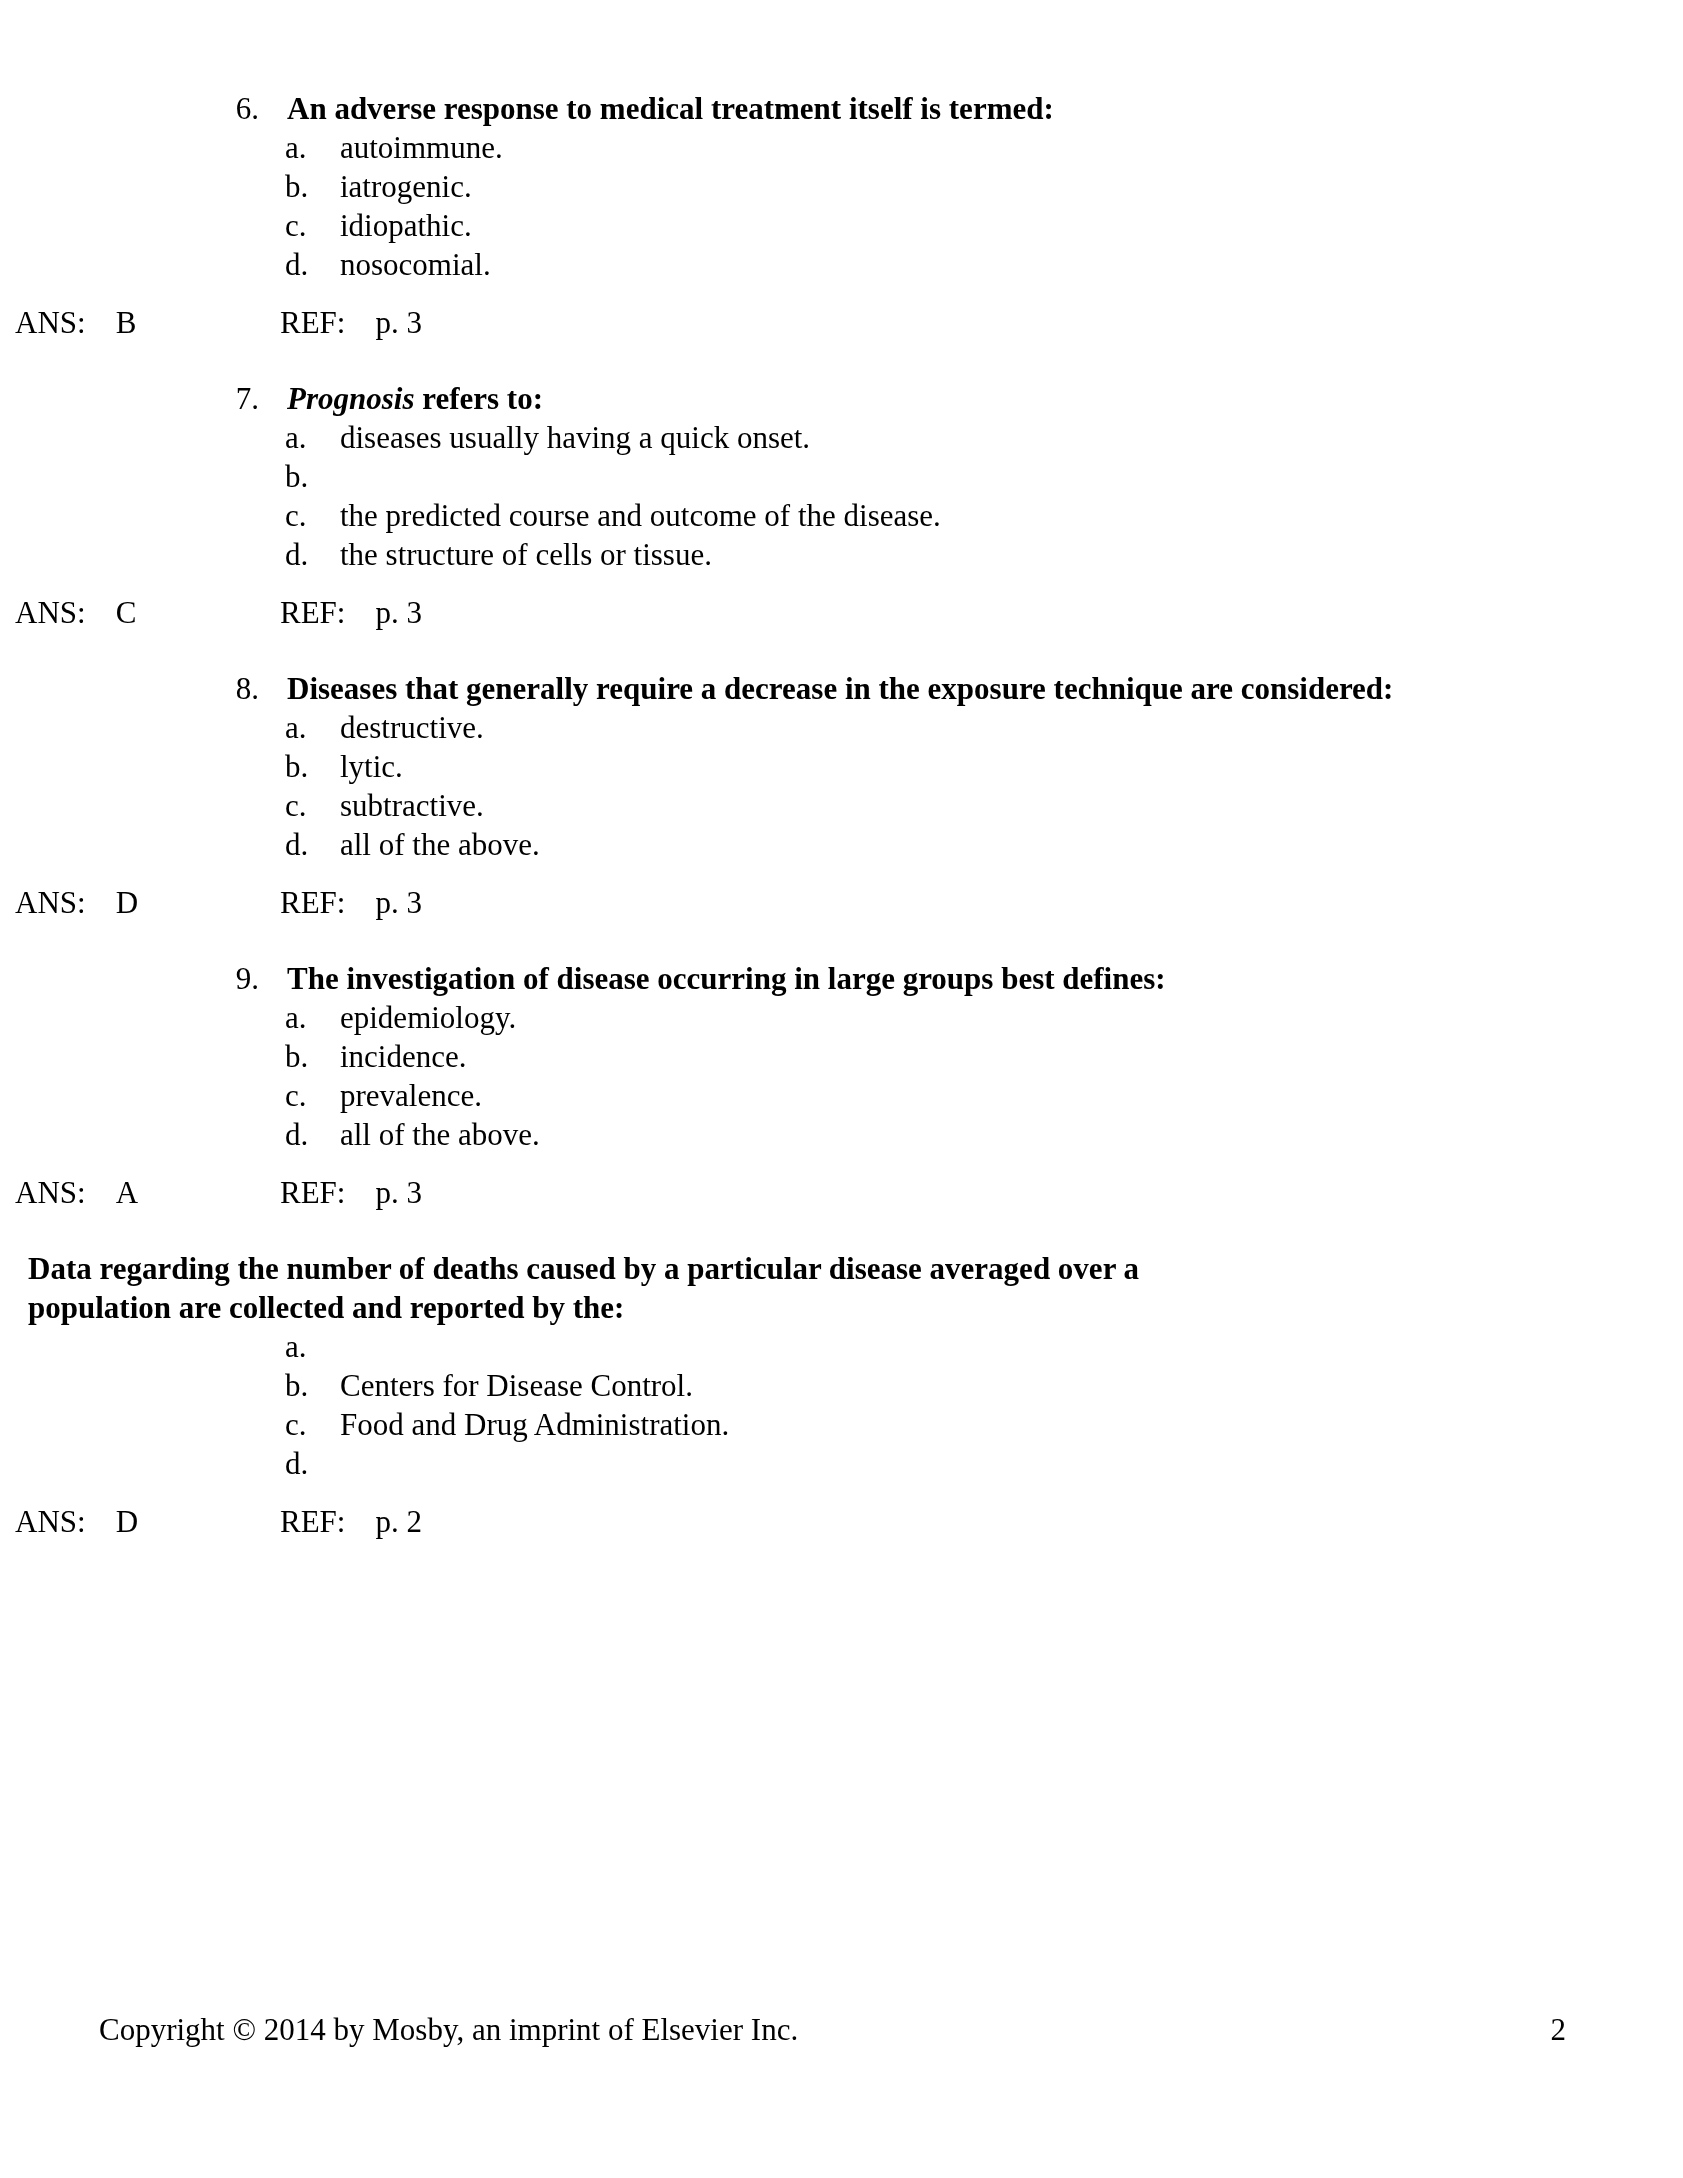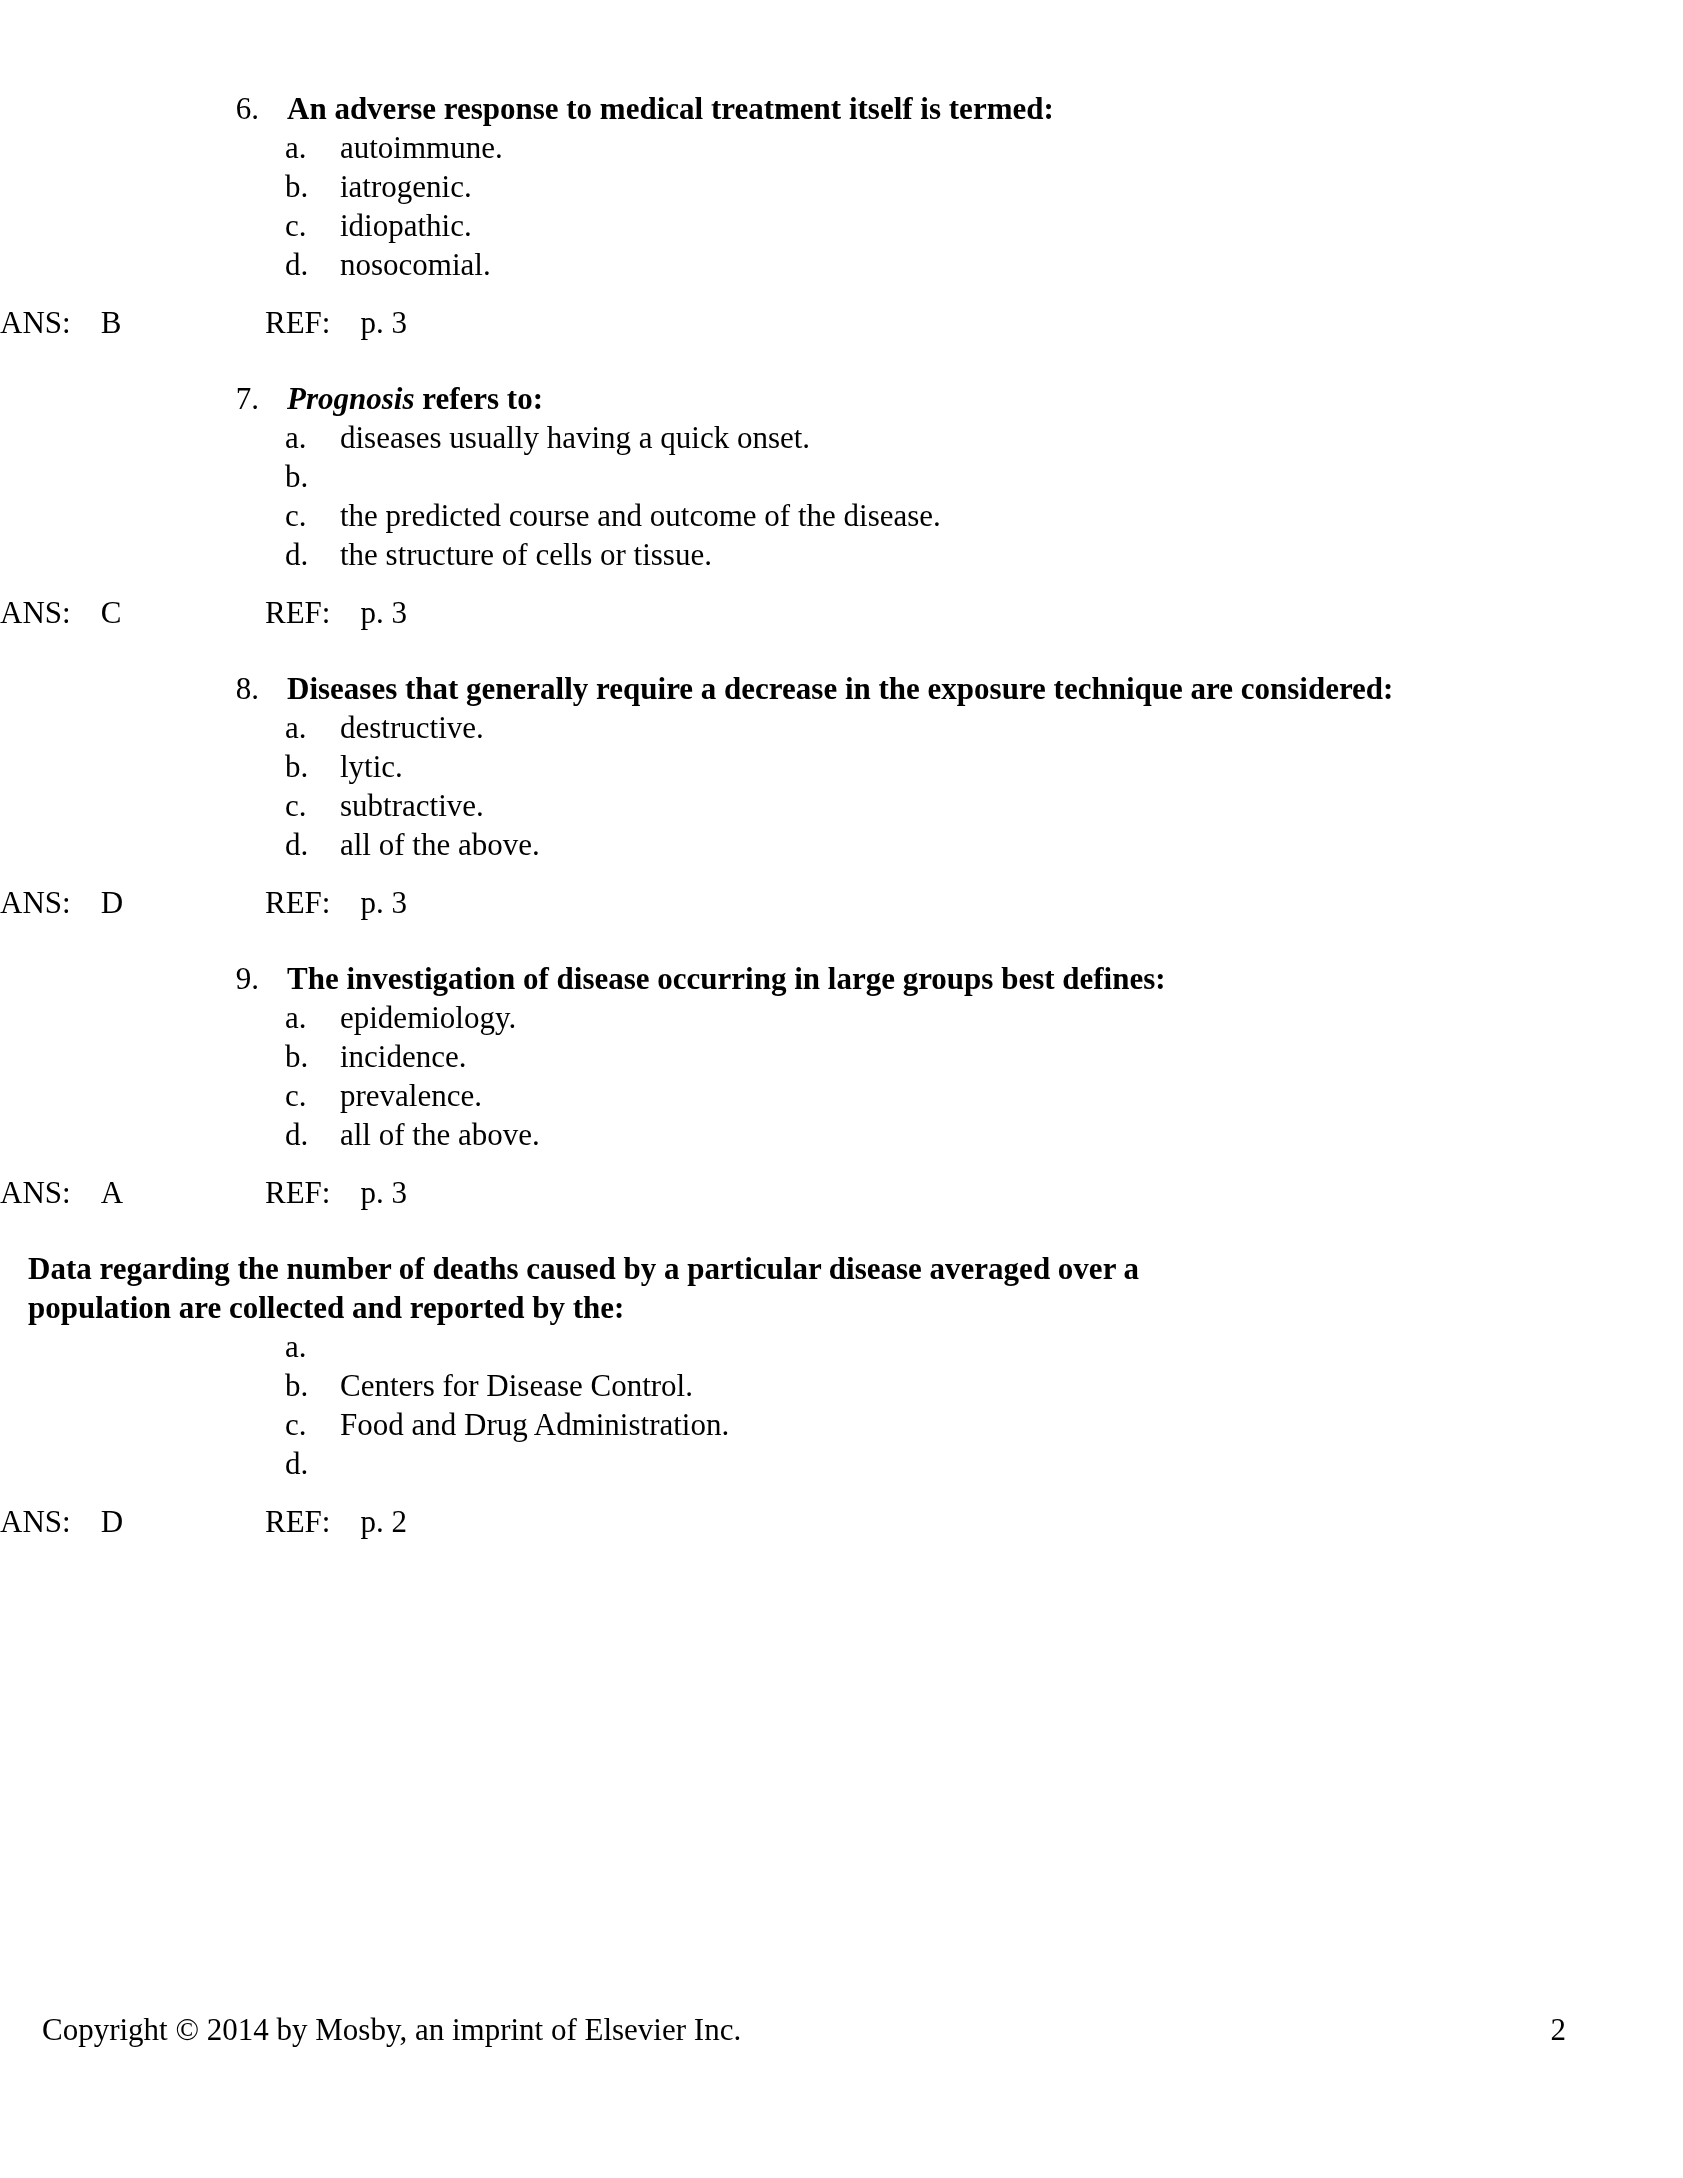--- a/index.html
+++ b/index.html
@@ -43,34 +43,35 @@
     flex: 0 0 55px;
     margin-left: 285px;
   }
   .opt-text {
     max-width: 1178px;
   }
   .ans-row {
     display: flex;
     margin-top: 19px;
     margin-bottom: 37px;
+    margin-left: 15px;
   }
   .ans-group {
     width: 265px;
   }
   .ans-value, .ref-value {
     margin-left: 30px;
   }
   .footer {
     position: absolute;
     top: 2010px;
     left: 0;
     width: 100%;
     box-sizing: border-box;
-    padding: 0 117px 0 42px;
+    padding: 0 117px 0 99px;
     display: flex;
     justify-content: space-between;
   }
   i.q-italic:empty { display: none; }
 </style>
 </head>
 <body>
 
 <div class="page">
   <div class="content">

